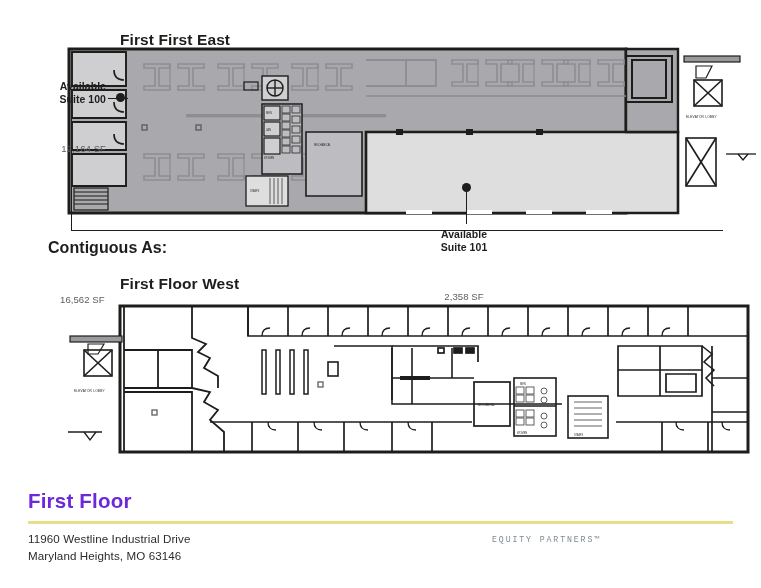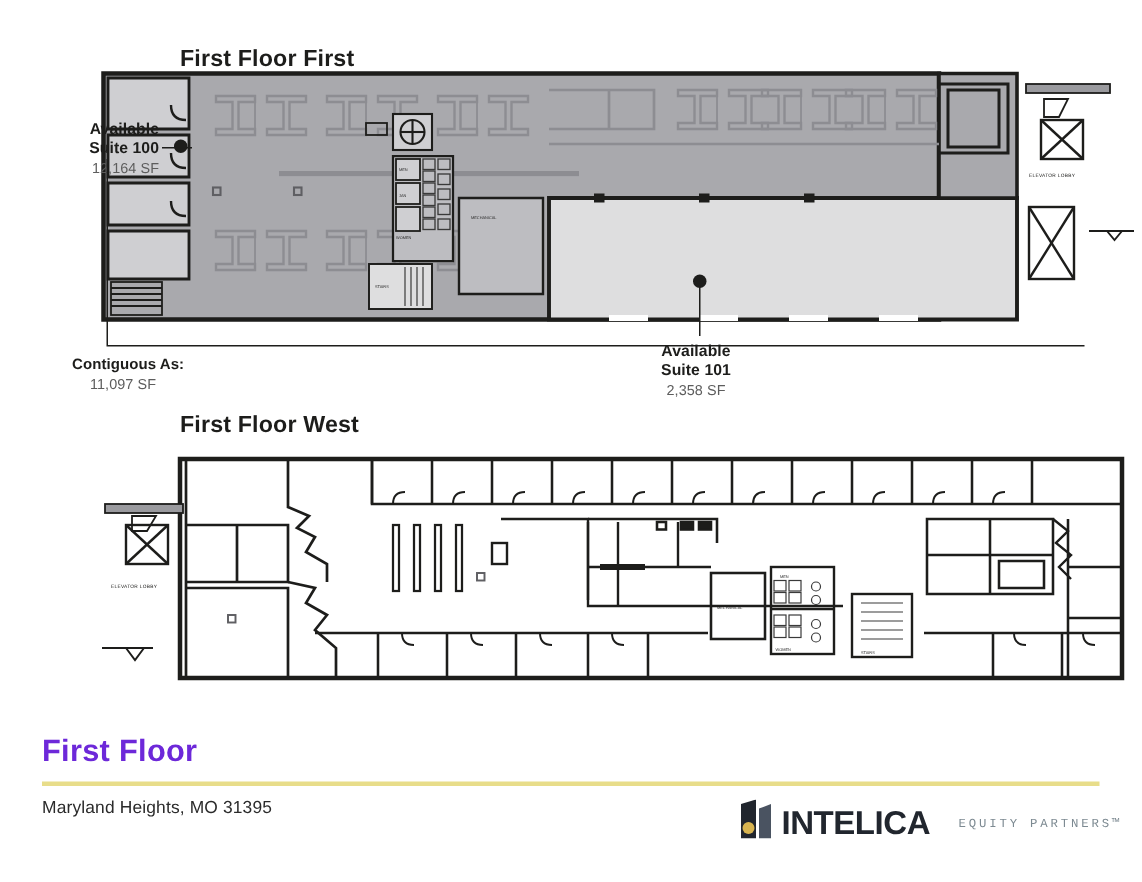--- a/index.html
+++ b/index.html
@@ -37,29 +37,30 @@
     color: #1d1d1b;
     letter-spacing: 0.05px;
     display: block;
   }
   .callout .sf {
     font-size: 9.6px;
     font-weight: 400;
     color: #5d5d5d;
     letter-spacing: 0.05px;
     display: block;
+    margin-top: 36px;
   }
   .callout.right-al { text-align: right; }
   .callout.center-al { text-align: center; }
   .callout.left-al { text-align: left; }
 
   #callout-suite100 { left: 28px; top: 80px; width: 78px; }
   #callout-suite101 { left: 408px; top: 228px; width: 112px; }
   #callout-contig   { left: 48px; top: 238px; width: 150px; text-align: left;}
-  #callout-contig .ln1 { font-size: 10px; }
+  #callout-contig .ln1 { font-size: 16px; }
   #callout-contig .sf { padding-left: 12px; }
 
   
   .leader { position: absolute; background: #1d1d1b; }
   .lead-h { height: 1px; }
   .lead-v { width: 1px; }
   .dot {
     position: absolute;
     width: 9px; height: 9px;
     border-radius: 50%;
@@ -112,21 +113,21 @@
     margin-top: 2px; white-space: nowrap; font-family: Liberation Mono, monospace;
   }
 
   
   .micro { font-size: 2.6px; fill: #2a2a2a; font-family: "Liberation Sans", sans-serif; }
   .micro2 { font-size: 3.2px; fill: #1d1d1b; font-family: "Liberation Sans", sans-serif; letter-spacing:0.2px;}
 </style>
 </head>
 <body>
 
-<div class="plan-title nosel" id="title-east">First Floor First</div>
+<div class="plan-title nosel" id="title-east">First First East</div>
 
 <div class="plan-wrap" id="plan-east">
 <svg viewBox="0 0 690 170" width="690" height="170" xmlns="http://www.w3.org/2000/svg">
   <defs>
     <g id="eastWorkstation">
       <path d="M0,0 h26 v4 h-11 v18 h11 v4 h-26 v-4 h11 v-18 h-11 z" fill="none" stroke="#8d8d92" stroke-width="1.6"></path>
     </g>
   </defs>
 
   <path d="M3,3 H560 V167 H3 Z" fill="#a9a9ad" stroke="#1d1d1b" stroke-width="3"></path>
@@ -304,21 +305,21 @@
   <span class="ln2">Suite 100</span>
   <span class="sf">12,164 SF</span>
 </div>
 <div class="leader lead-h" style="left:108px; top:98px; width:20px;"></div>
 <div class="dot" style="left:116px; top:93px;"></div>
 <div class="leader lead-v" style="left:71px; top:106px; height:124px;"></div>
 <div class="leader lead-h" style="left:71px; top:230px; width:652px;"></div>
 
 <div class="callout left-al nosel" id="callout-contig">
   <span class="ln1">Contiguous As:</span>
-  <span class="sf">11,097 SF</span>
+  <span class="sf">16,562 SF</span>
 </div>
 
 <div class="dot" style="left:462px; top:183px;"></div>
 <div class="leader lead-v" style="left:466px; top:190px; height:34px;"></div>
 <div class="callout center-al nosel" id="callout-suite101">
   <span class="ln1">Available</span>
   <span class="ln2">Suite 101</span>
   <span class="sf">2,358 SF</span>
 </div>
 
@@ -489,30 +490,21 @@
   <g stroke="#5f5f63" fill="none" stroke-width="1.3">
     <rect x="90" y="118" width="5" height="5"></rect>
     <rect x="256" y="90" width="5" height="5"></rect>
   </g>
 </svg>
 </div>
 
 <div id="footer-title" class="nosel">First Floor</div>
 <div id="footer-rule"></div>
 <div id="footer-address" class="nosel">
-  <span class="ln">Maryland Heights, MO 31395</span>
+  <span class="ln">11960 Westline Industrial Drive</span>
+  <span class="ln">Maryland Heights, MO 63146</span>
 </div>
 
 <div id="logos">
-  <div class="logo-intelica">
-    <span class="mark">
-      <svg width="24" height="26" viewBox="0 0 24 26" xmlns="http://www.w3.org/2000/svg">
-        <path d="M2,3 L12,0 L12,26 L2,26 Z" fill="#21262e"></path>
-        <path d="M14,6 L22,3 L22,26 L14,26 Z" fill="#4a5361"></path>
-        <circle cx="7" cy="19" r="4" fill="#d8b450"></circle>
-      </svg>
-    </span>
-    <span class="word">INTELICA</span>
-  </div>
   <div class="logo-bamboo">
     <span class="sub">EQUITY PARTNERS™</span>
   </div>
 </div>
 
 </body></html>

